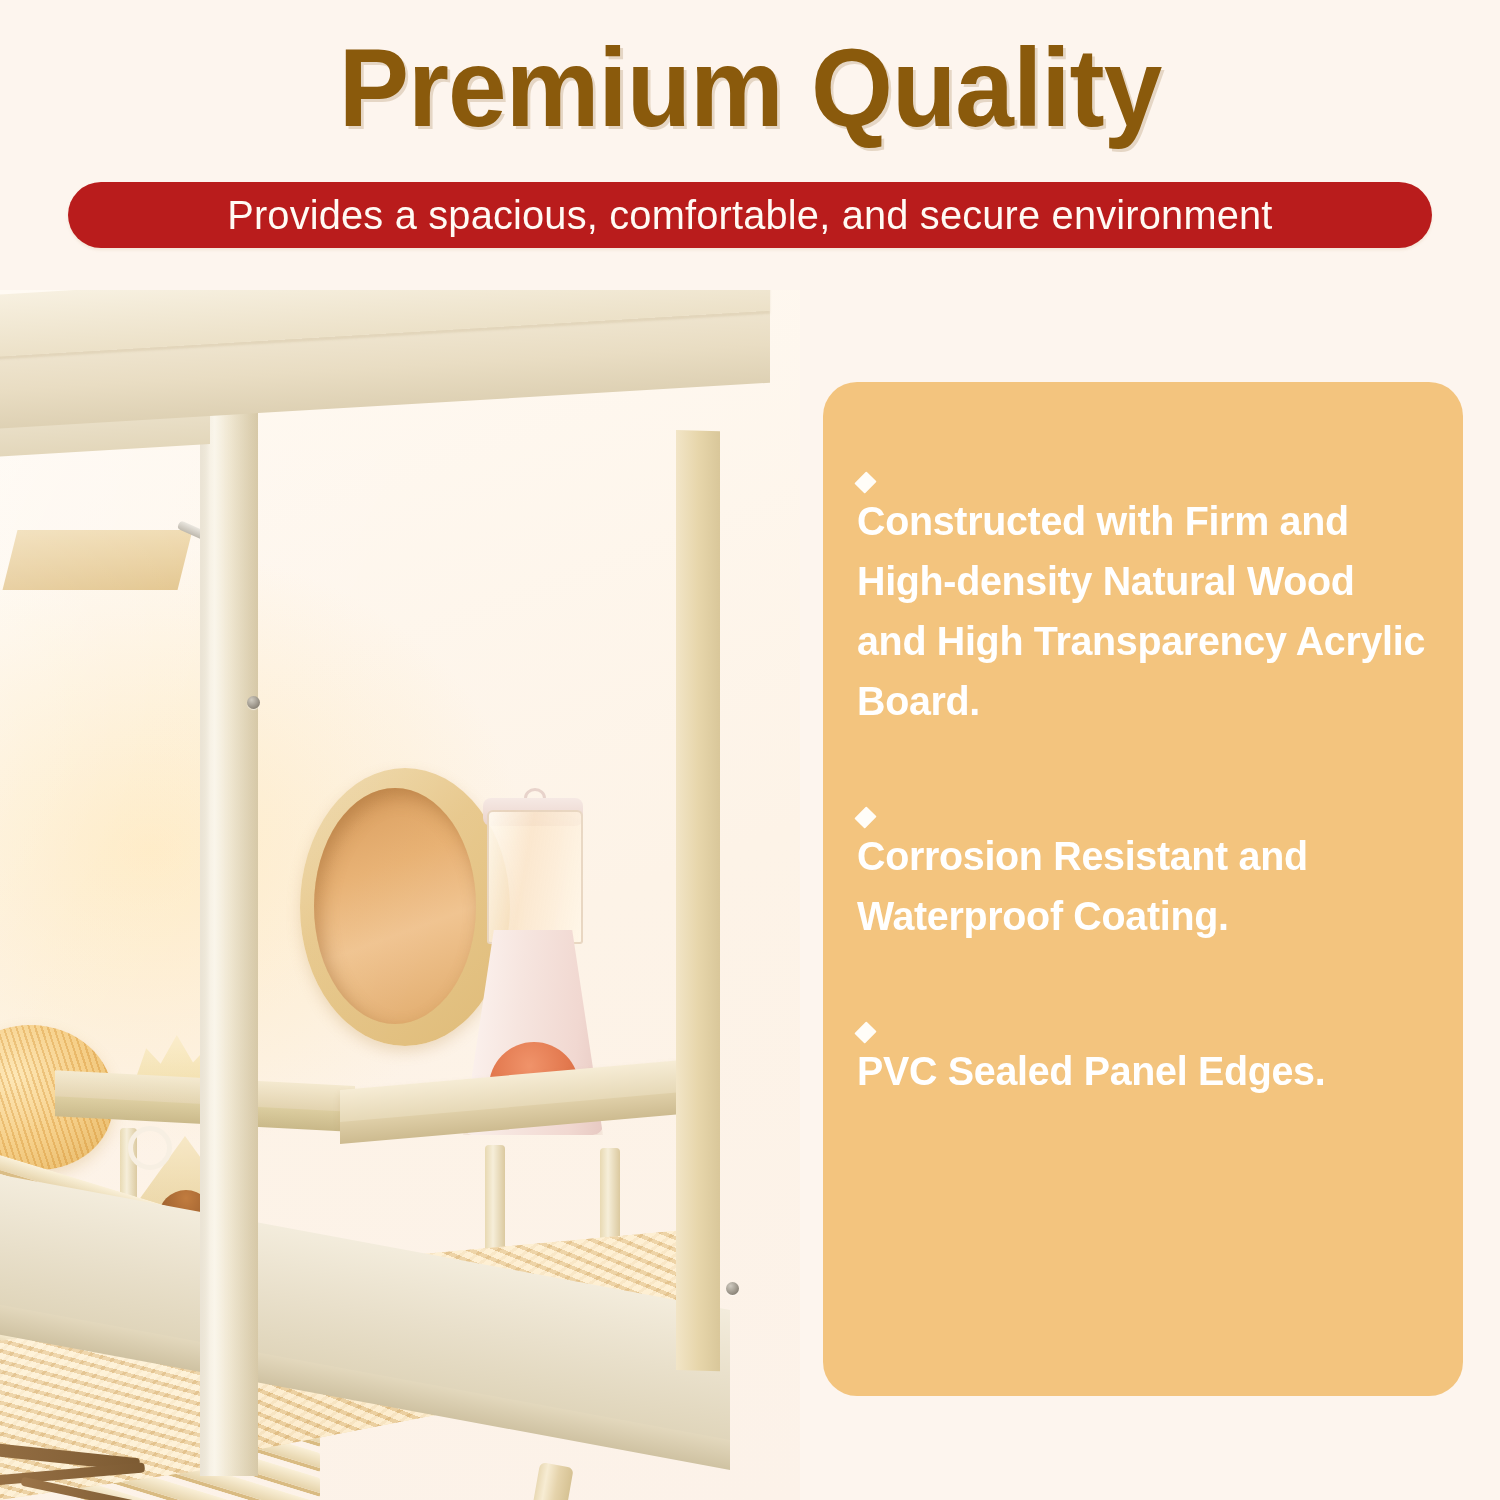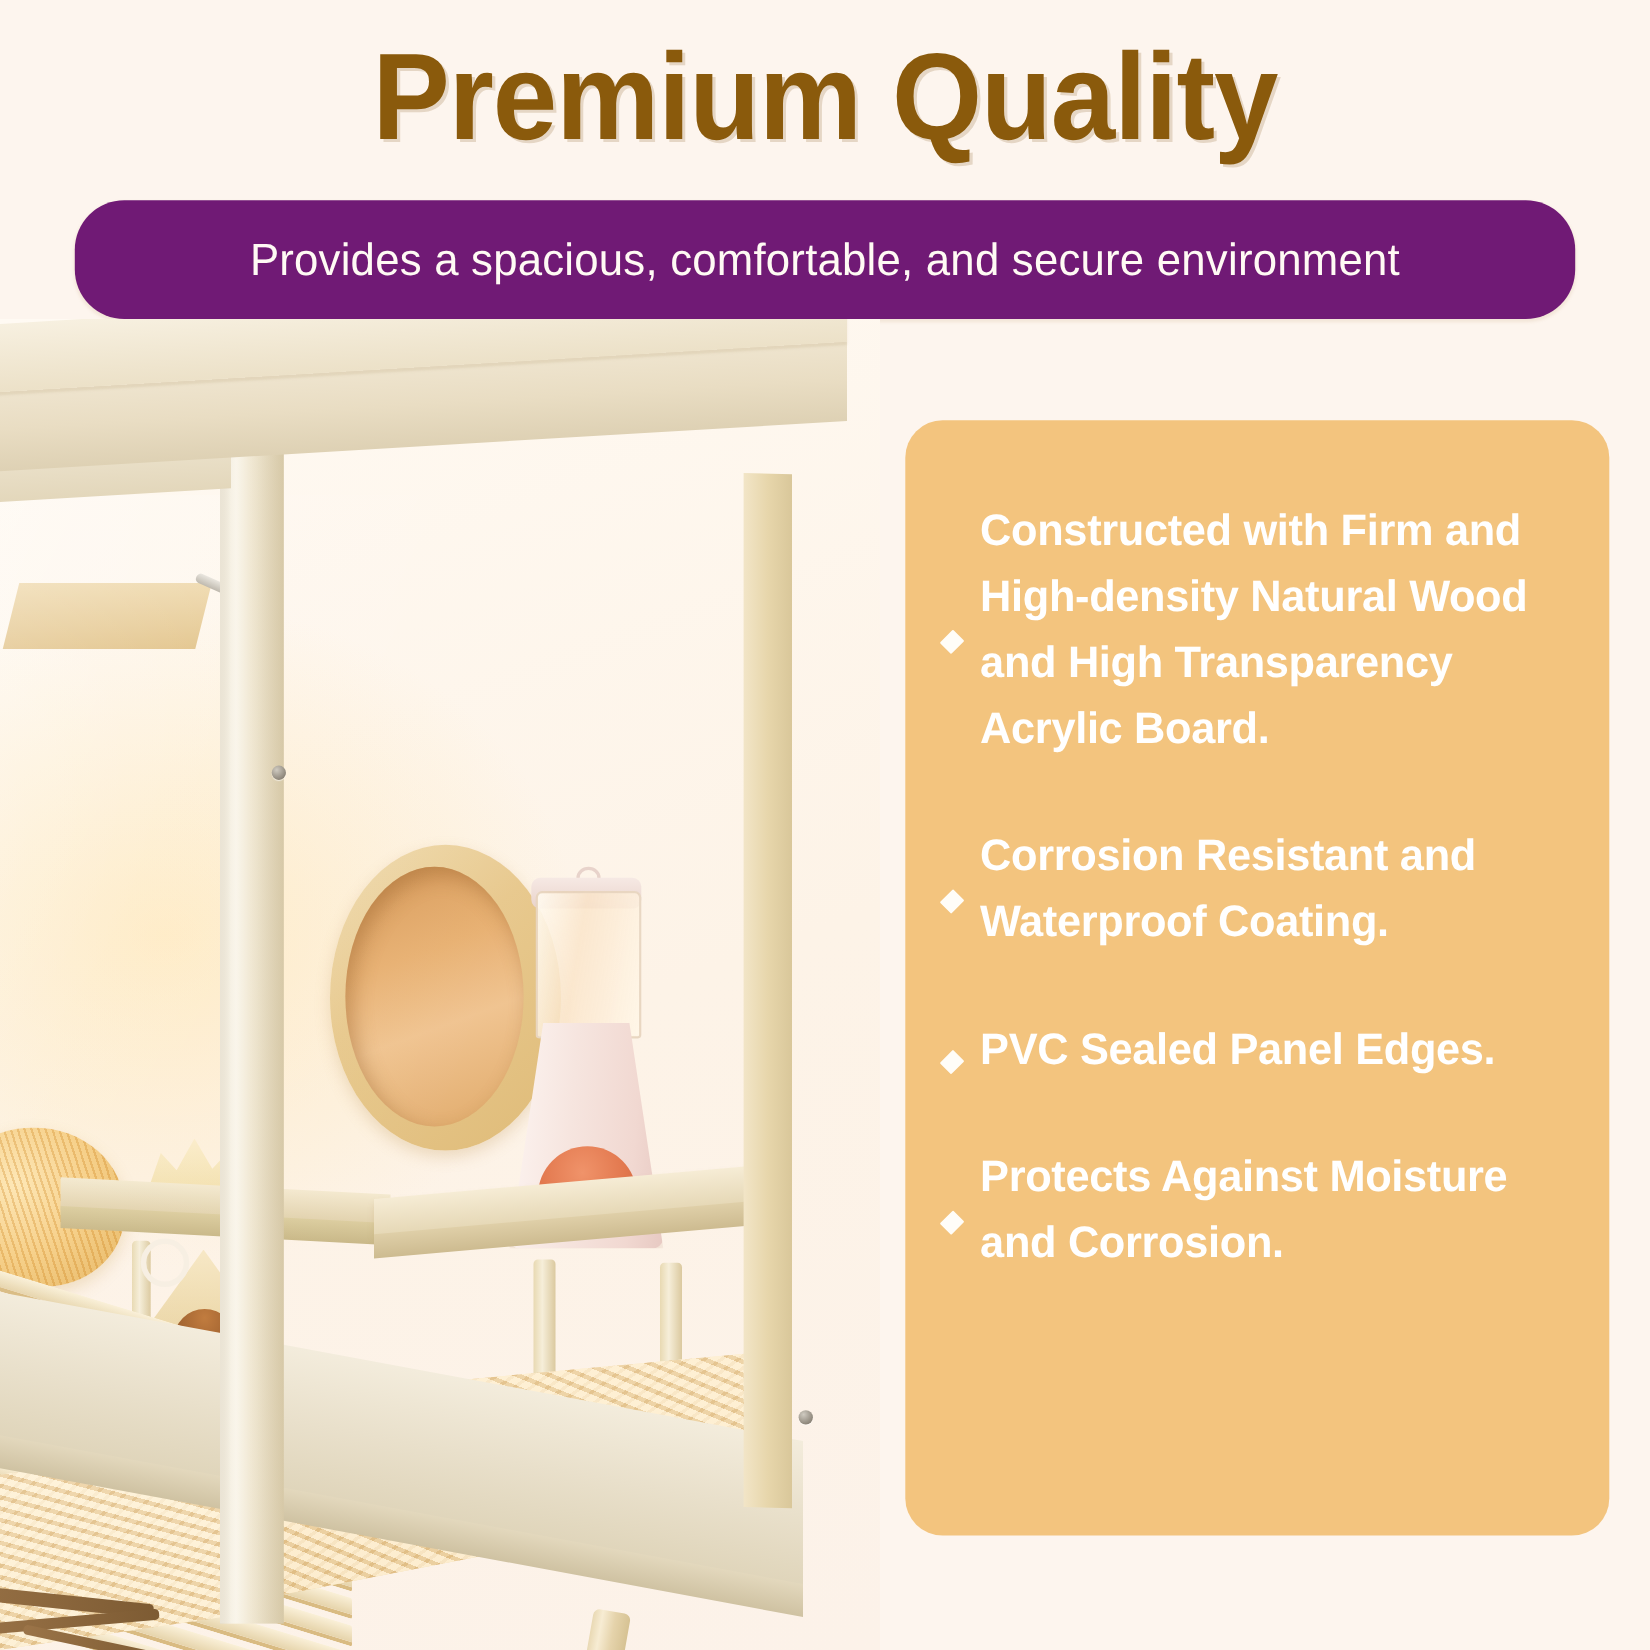--- a/index.html
+++ b/index.html
@@ -32,23 +32,23 @@
     transform: scaleX(0.94);
     transform-origin: center center;
     white-space: nowrap;
   }
 
   #subtitle-pill {
     position: absolute;
     left: 68px;
     top: 182px;
     width: 1364px;
-    height: 108px;
+    height: 66px;
     box-sizing: border-box;
-    background: #701a75;
+    background: #b91c1c;
     border-radius: 45px;
     display: flex;
     align-items: center;
     justify-content: center;
     box-shadow: 0 2px 3px rgba(180,140,90,0.15);
   }
   #subtitle-text {
     font-family: "Liberation Sans", sans-serif;
     font-size: 41px;
     font-weight: normal;
@@ -65,22 +65,23 @@
     top: 382px;
     width: 640px;
     height: 1014px;
     background: #f3c47e;
     border-radius: 34px;
     box-sizing: border-box;
     padding: 70px 28px 40px 34px;
   }
   .feature-item {
     display: flex;
-    align-items: center;
+    align-items: flex-start;
     margin-bottom: 56px;
+    flex-direction: column;
   }
   .feature-bullet {
     flex: 0 0 auto;
     width: 17px;
     height: 17px;
     margin-top: 22px;
     margin-right: 17px;
     background: #fffdf8;
     transform: rotate(45deg) scale(0.86,1.0);
     border-radius: 1px;
@@ -563,17 +564,13 @@
     <span class="feature-text">Constructed with Firm and High-density Natural Wood and High Transparency Acrylic Board.</span>
   </div>
   <div class="feature-item">
     <span class="feature-bullet"></span>
     <span class="feature-text">Corrosion Resistant and Waterproof Coating.</span>
   </div>
   <div class="feature-item">
     <span class="feature-bullet"></span>
     <span class="feature-text">PVC Sealed Panel Edges.</span>
   </div>
-  <div class="feature-item">
-    <span class="feature-bullet"></span>
-    <span class="feature-text">Protects Against Moisture and Corrosion.</span>
-  </div>
 </div>
 
 </body></html>

